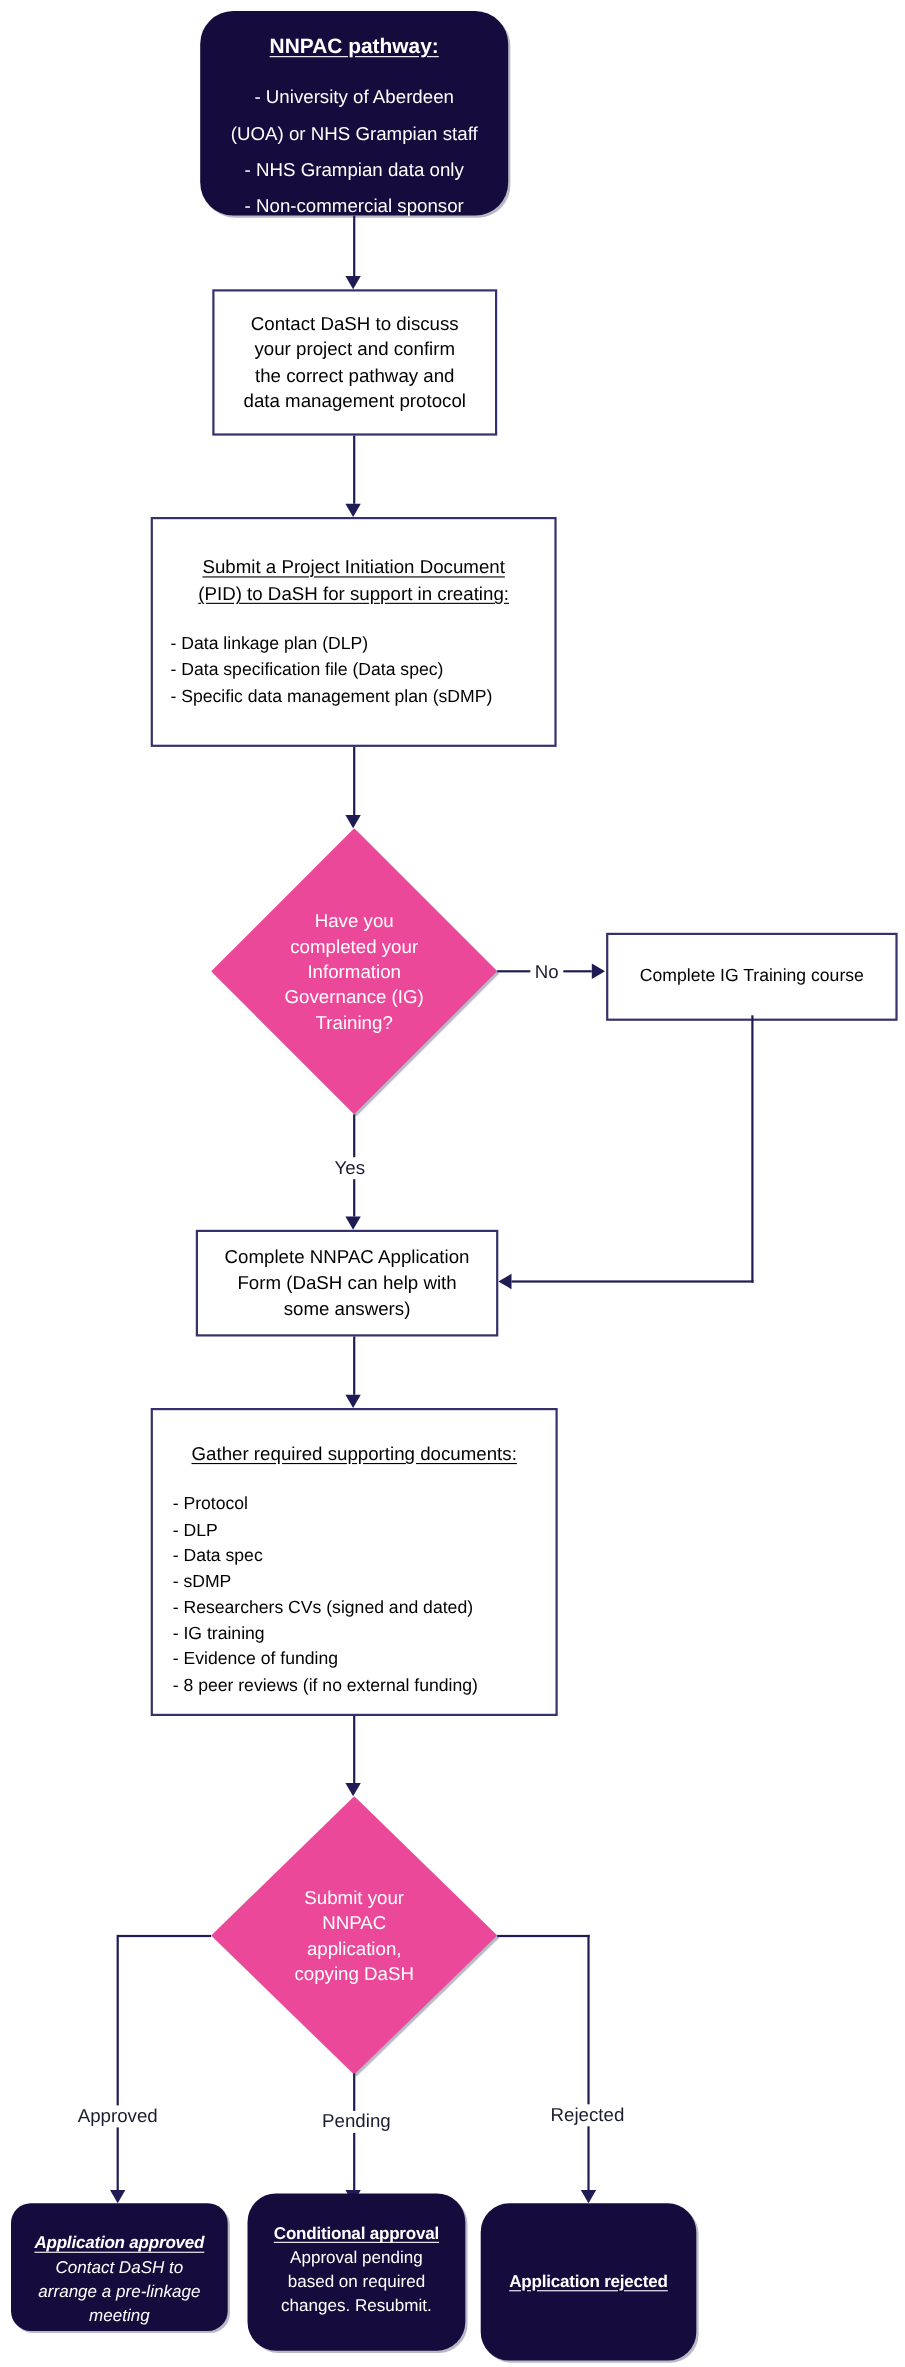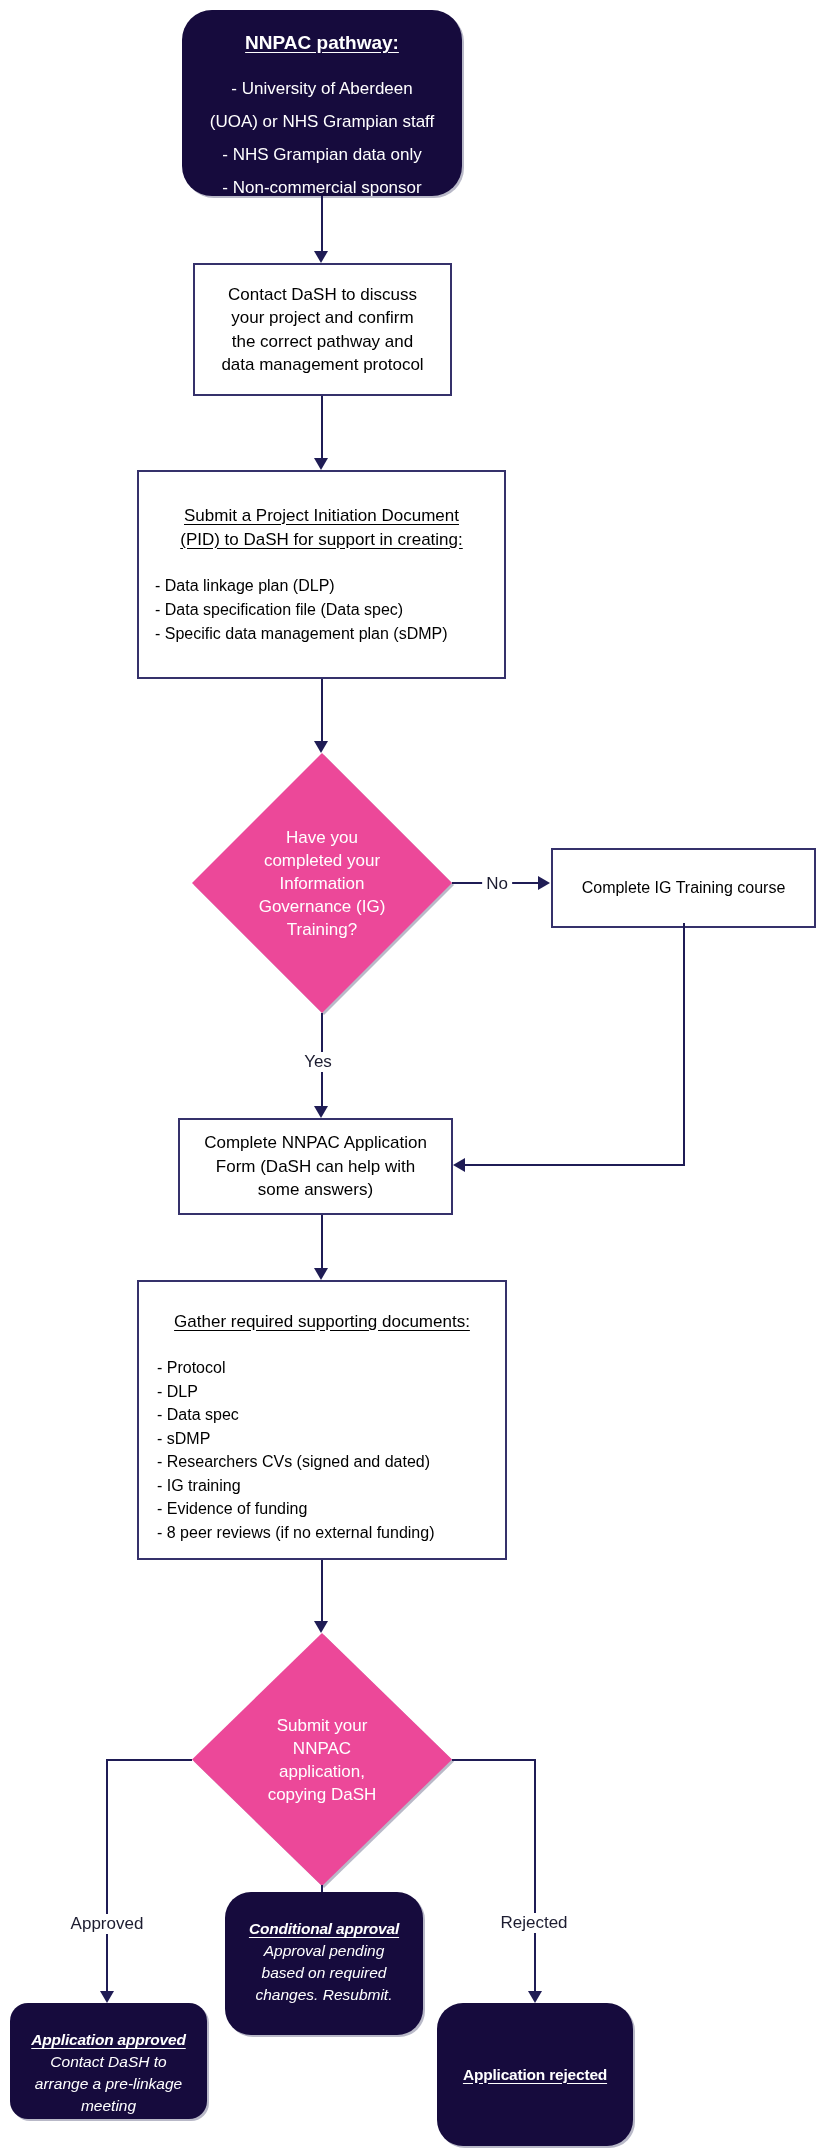--- a/index.html
+++ b/index.html
@@ -150,21 +150,21 @@
   <div class="arr arr-down" style="left:528px;top:1991px;"></div>
   <div class="lbl" style="left:534px;top:1923px;">Rejected</div>
 
   <div class="navybox" style="left:10px;top:2003px;width:197px;height:116px;border-radius:18px;padding:26px 5px 0 5px;font-style:italic;">
     <div class="b u" style="font-size:15.5px;letter-spacing:-0.2px;line-height:22px;">Application approved</div>
     <div class="pre" style="font-size:15.5px;line-height:22px;">Contact DaSH to
 arrange a pre-linkage
 meeting</div>
   </div>
 
-  <div class="navybox" style="left:225px;top:1892px;width:198px;height:143px;border-radius:26px;padding:26px 5px 0 5px;font-style:italic;">
+  <div class="navybox" style="left:225px;top:1994px;width:198px;height:143px;border-radius:26px;padding:26px 5px 0 5px;">
     <div class="b u" style="font-size:15.5px;letter-spacing:-0.2px;line-height:22px;">Conditional approval</div>
     <div class="pre" style="font-size:15.5px;line-height:22px;">Approval pending
 based on required
 changes. Resubmit.</div>
   </div>
 
   <div class="navybox center-flex" style="left:437px;top:2003px;width:196px;height:143px;border-radius:26px;">
     <div class="b u" style="font-size:15.5px;letter-spacing:-0.2px;">Application rejected</div>
   </div>
 

